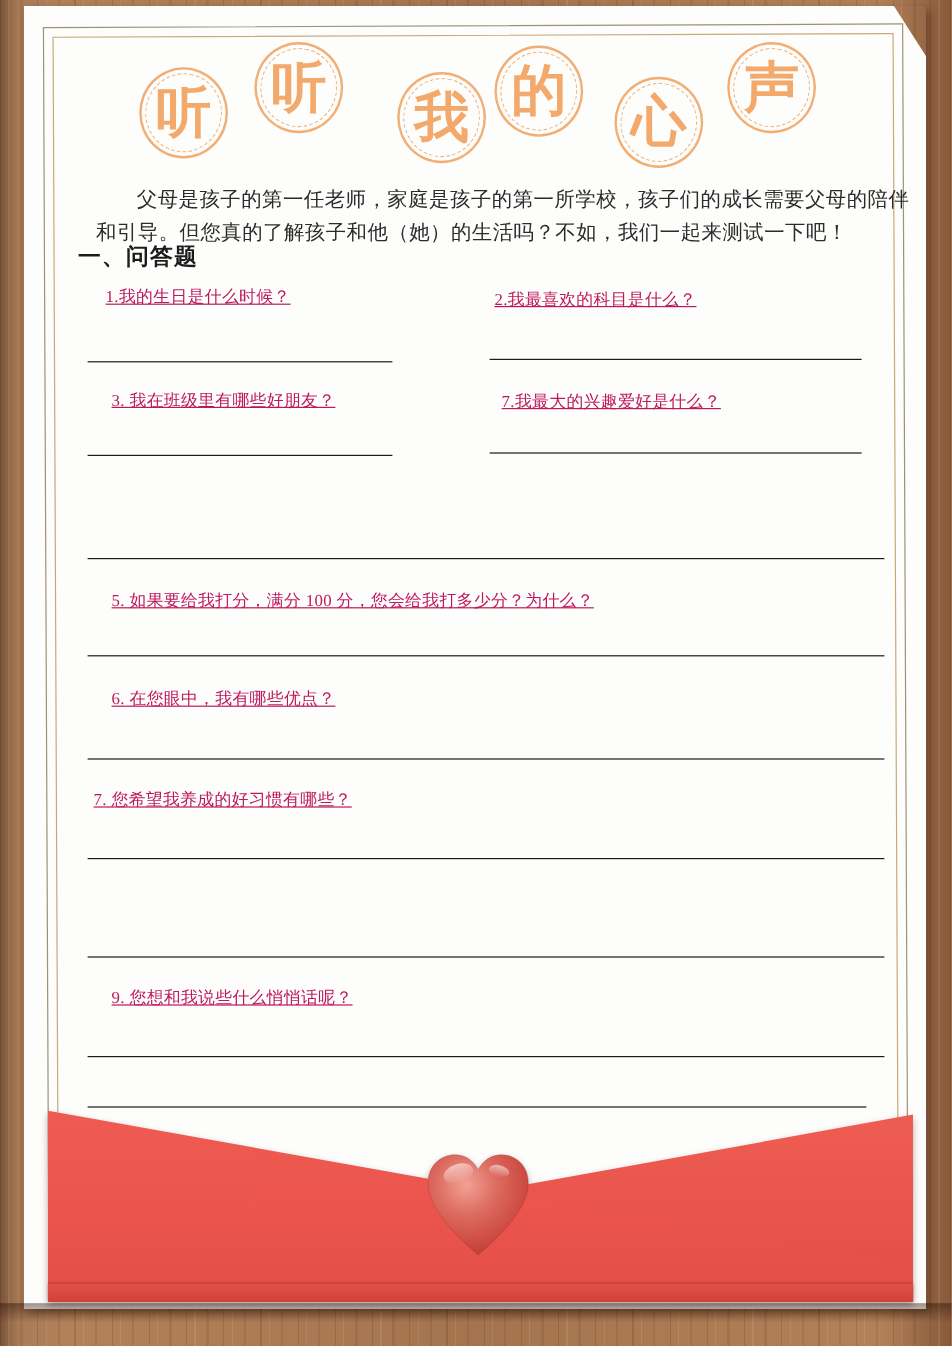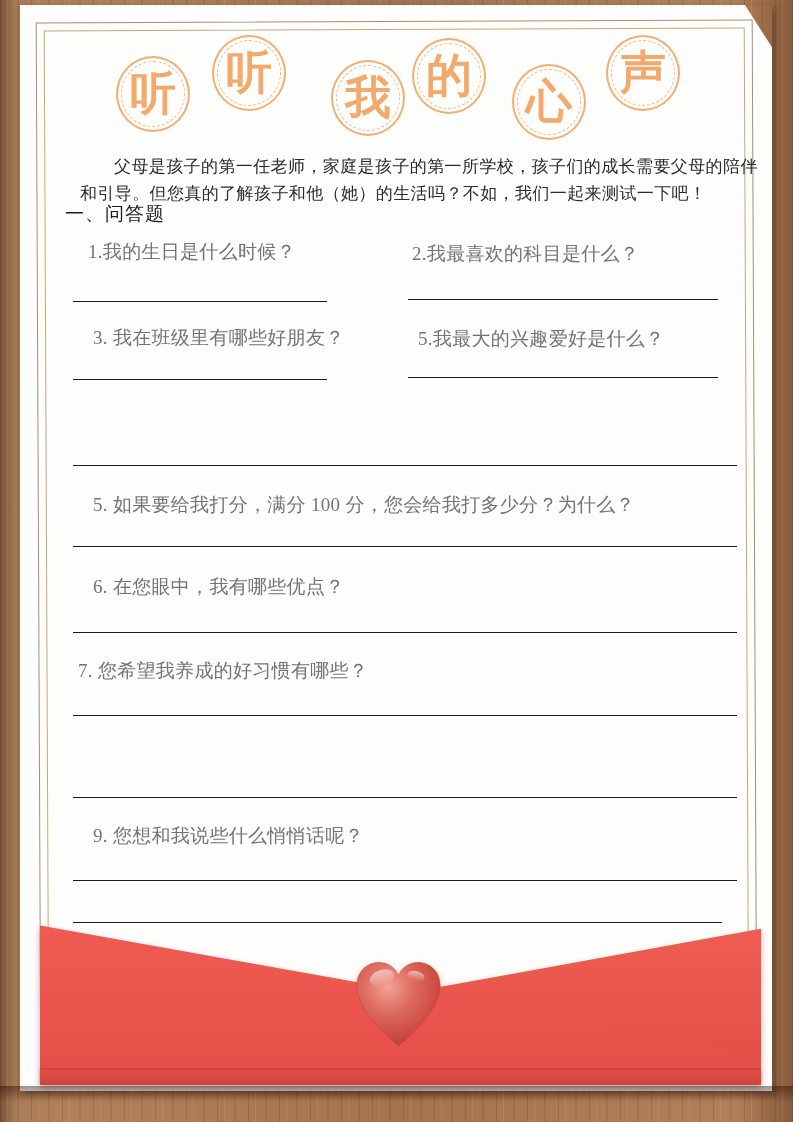--- a/index.html
+++ b/index.html
@@ -32,22 +32,22 @@
   .medal::before{content:"";position:absolute;inset:3px;border:1px dashed rgba(241,175,117,.9);
     border-radius:50%;transform:rotate(10deg);}
   .medal span{display:block;line-height:72px;font-size:46px;font-weight:700;color:#f2a96b;
     font-family:"Liberation Serif",serif;}
   .m0{left:96px;top:51px}.m1{left:192px;top:30px}.m2{left:311px;top:55px}
   .m3{left:392px;top:33px}.m4{left:492px;top:59px}.m5{left:586px;top:30px}
   
   .intro{position:absolute;left:48px;top:136px;width:678px;font-size:17px;color:#2b2b2b;
     line-height:1.6;text-indent:2em;letter-spacing:.4px;margin:12px;}
   .section-heading{position:absolute;left:45px;top:196px;font-size:19px;color:#1c1c1c;
-    letter-spacing:1px;margin:0;font-weight:400;}
-  .q{position:absolute;font-size:19px;color:#737373;white-space:nowrap;letter-spacing:.3px;}
+    letter-spacing:1px;margin:0;font-weight:700;}
+  .q{position:absolute;font-size:14px;color:#be185d;white-space:nowrap;letter-spacing:.3px;text-decoration:underline;}
   .q1{left:68px;top:234px}.q2{left:392px;top:236px}
   .q3{left:73px;top:320px}.q4c{left:398px;top:321px}
   .qf4{left:73px;top:401px}.qf5{left:73px;top:487px}.qf6{left:73px;top:569px}
   .qf7{left:58px;top:653px}.qf8{left:73px;top:735px}.qf9{left:73px;top:818px}
   .ln{position:absolute;height:0;border-top:1.4px solid #1b1b1b;}
   .l1a{left:53px;top:296px;width:254px}.l1b{left:388px;top:294px;width:310px}
   .l2a{left:53px;top:374px;width:254px}.l2b{left:388px;top:372px;width:310px}
   .lf0{left:53px;top:460px;width:664px}.lf1{left:53px;top:541px;width:664px}
   .lf2{left:53px;top:627px;width:664px}.lf3{left:53px;top:710px;width:664px}
   .lf4{left:53px;top:792px;width:664px}.lf5{left:53px;top:875px;width:664px}
@@ -100,21 +100,21 @@
   <p class="intro">父母是孩子的第一任老师，家庭是孩子的第一所学校，孩子们的成长需要父母的陪伴和引导。但您真的了解孩子和他（她）的生活吗？不如，我们一起来测试一下吧！</p>
 
   <h2 class="section-heading">一、问答题</h2>
 
   <div class="q q1">1.我的生日是什么时候？</div>
   <div class="q q2">2.我最喜欢的科目是什么？</div>
   <div class="ln l1a"></div>
   <div class="ln l1b"></div>
 
   <div class="q q3">3. 我在班级里有哪些好朋友？</div>
-  <div class="q q4c">5.我最大的兴趣爱好是什么？</div>
+  <div class="q q4c">7.我最大的兴趣爱好是什么？</div>
   <div class="ln l2a"></div>
   <div class="ln l2b"></div>
 
   <div class="ln lf0"></div>
 
   <div class="q qf5">5. 如果要给我打分，满分 100 分，您会给我打多少分？为什么？</div>
   <div class="ln lf1"></div>
 
   <div class="q qf6">6. 在您眼中，我有哪些优点？</div>
   <div class="ln lf2"></div>

